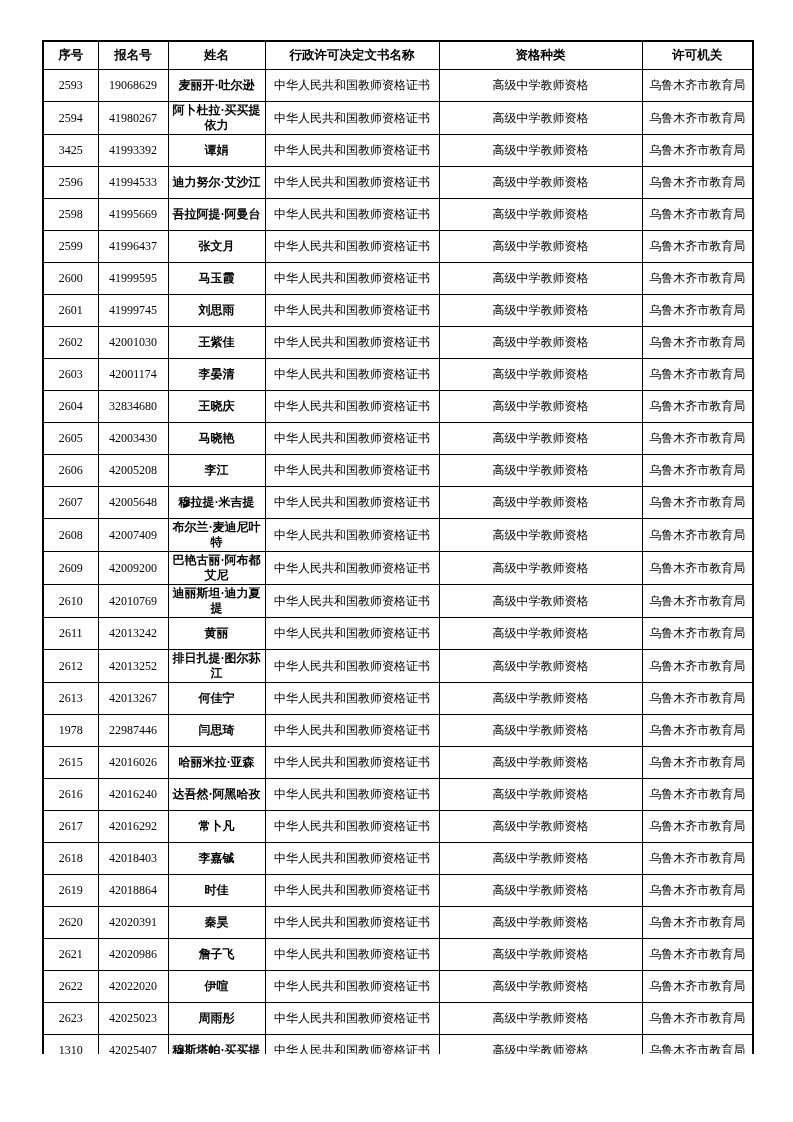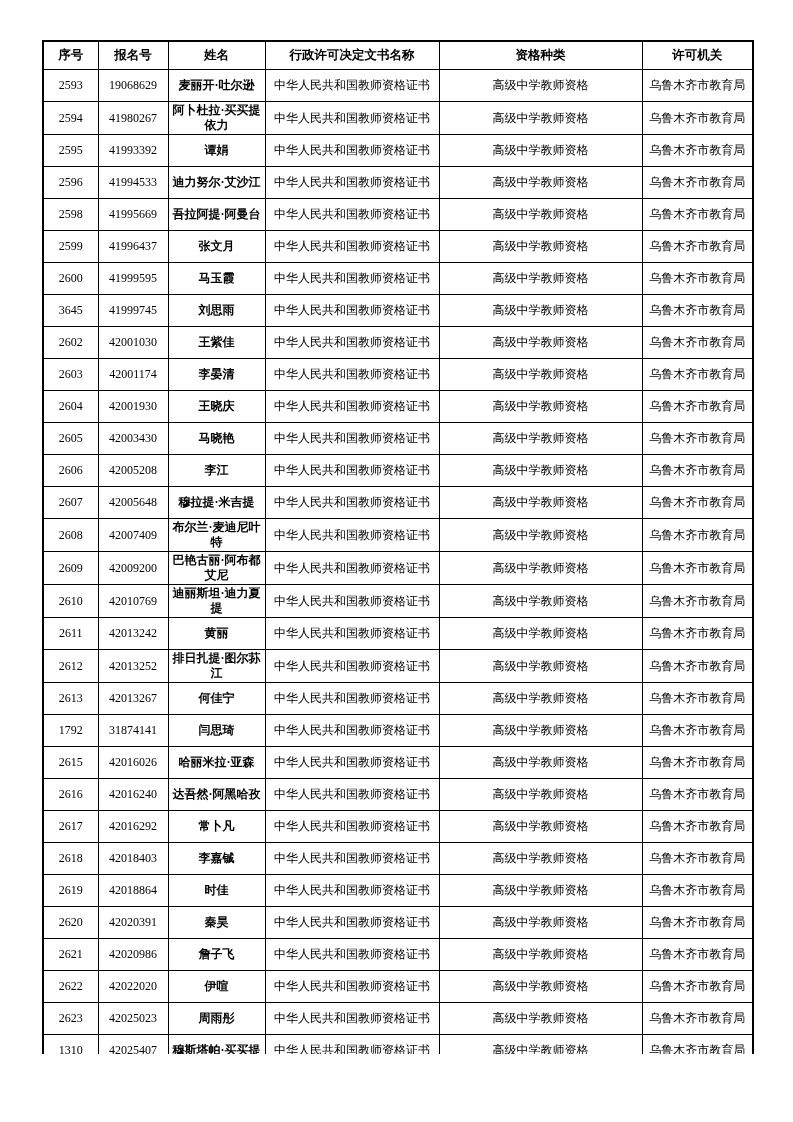--- a/index.html
+++ b/index.html
@@ -89,21 +89,21 @@
     <tr>
       <td class="cell-seq">2594</td>
       <td class="cell-reg">41980267</td>
       <td class="cell-name">阿卜杜拉·买买提依力</td>
       <td class="cell-doc">中华人民共和国教师资格证书</td>
       <td class="cell-qual">高级中学教师资格</td>
       <td class="cell-auth">乌鲁木齐市教育局</td>
     </tr>
 
     <tr>
-      <td class="cell-seq">2595</td>
+      <td class="cell-seq">3425</td>
       <td class="cell-reg">41993392</td>
       <td class="cell-name">谭娟</td>
       <td class="cell-doc">中华人民共和国教师资格证书</td>
       <td class="cell-qual">高级中学教师资格</td>
       <td class="cell-auth">乌鲁木齐市教育局</td>
     </tr>
 
     <tr>
       <td class="cell-seq">2596</td>
       <td class="cell-reg">41994533</td>
@@ -135,21 +135,21 @@
     <tr>
       <td class="cell-seq">2600</td>
       <td class="cell-reg">41999595</td>
       <td class="cell-name">马玉霞</td>
       <td class="cell-doc">中华人民共和国教师资格证书</td>
       <td class="cell-qual">高级中学教师资格</td>
       <td class="cell-auth">乌鲁木齐市教育局</td>
     </tr>
 
     <tr>
-      <td class="cell-seq">3645</td>
+      <td class="cell-seq">2601</td>
       <td class="cell-reg">41999745</td>
       <td class="cell-name">刘思雨</td>
       <td class="cell-doc">中华人民共和国教师资格证书</td>
       <td class="cell-qual">高级中学教师资格</td>
       <td class="cell-auth">乌鲁木齐市教育局</td>
     </tr>
 
     <tr>
       <td class="cell-seq">2602</td>
       <td class="cell-reg">42001030</td>
@@ -163,21 +163,21 @@
       <td class="cell-seq">2603</td>
       <td class="cell-reg">42001174</td>
       <td class="cell-name">李晏清</td>
       <td class="cell-doc">中华人民共和国教师资格证书</td>
       <td class="cell-qual">高级中学教师资格</td>
       <td class="cell-auth">乌鲁木齐市教育局</td>
     </tr>
 
     <tr>
       <td class="cell-seq">2604</td>
-      <td class="cell-reg">42001930</td>
+      <td class="cell-reg">32834680</td>
       <td class="cell-name">王晓庆</td>
       <td class="cell-doc">中华人民共和国教师资格证书</td>
       <td class="cell-qual">高级中学教师资格</td>
       <td class="cell-auth">乌鲁木齐市教育局</td>
     </tr>
 
     <tr>
       <td class="cell-seq">2605</td>
       <td class="cell-reg">42003430</td>
       <td class="cell-name">马晓艳</td>
@@ -252,22 +252,22 @@
     <tr>
       <td class="cell-seq">2613</td>
       <td class="cell-reg">42013267</td>
       <td class="cell-name">何佳宁</td>
       <td class="cell-doc">中华人民共和国教师资格证书</td>
       <td class="cell-qual">高级中学教师资格</td>
       <td class="cell-auth">乌鲁木齐市教育局</td>
     </tr>
 
     <tr>
-      <td class="cell-seq">1792</td>
-      <td class="cell-reg">31874141</td>
+      <td class="cell-seq">1978</td>
+      <td class="cell-reg">22987446</td>
       <td class="cell-name">闫思琦</td>
       <td class="cell-doc">中华人民共和国教师资格证书</td>
       <td class="cell-qual">高级中学教师资格</td>
       <td class="cell-auth">乌鲁木齐市教育局</td>
     </tr>
 
     <tr>
       <td class="cell-seq">2615</td>
       <td class="cell-reg">42016026</td>
       <td class="cell-name">哈丽米拉·亚森</td>

